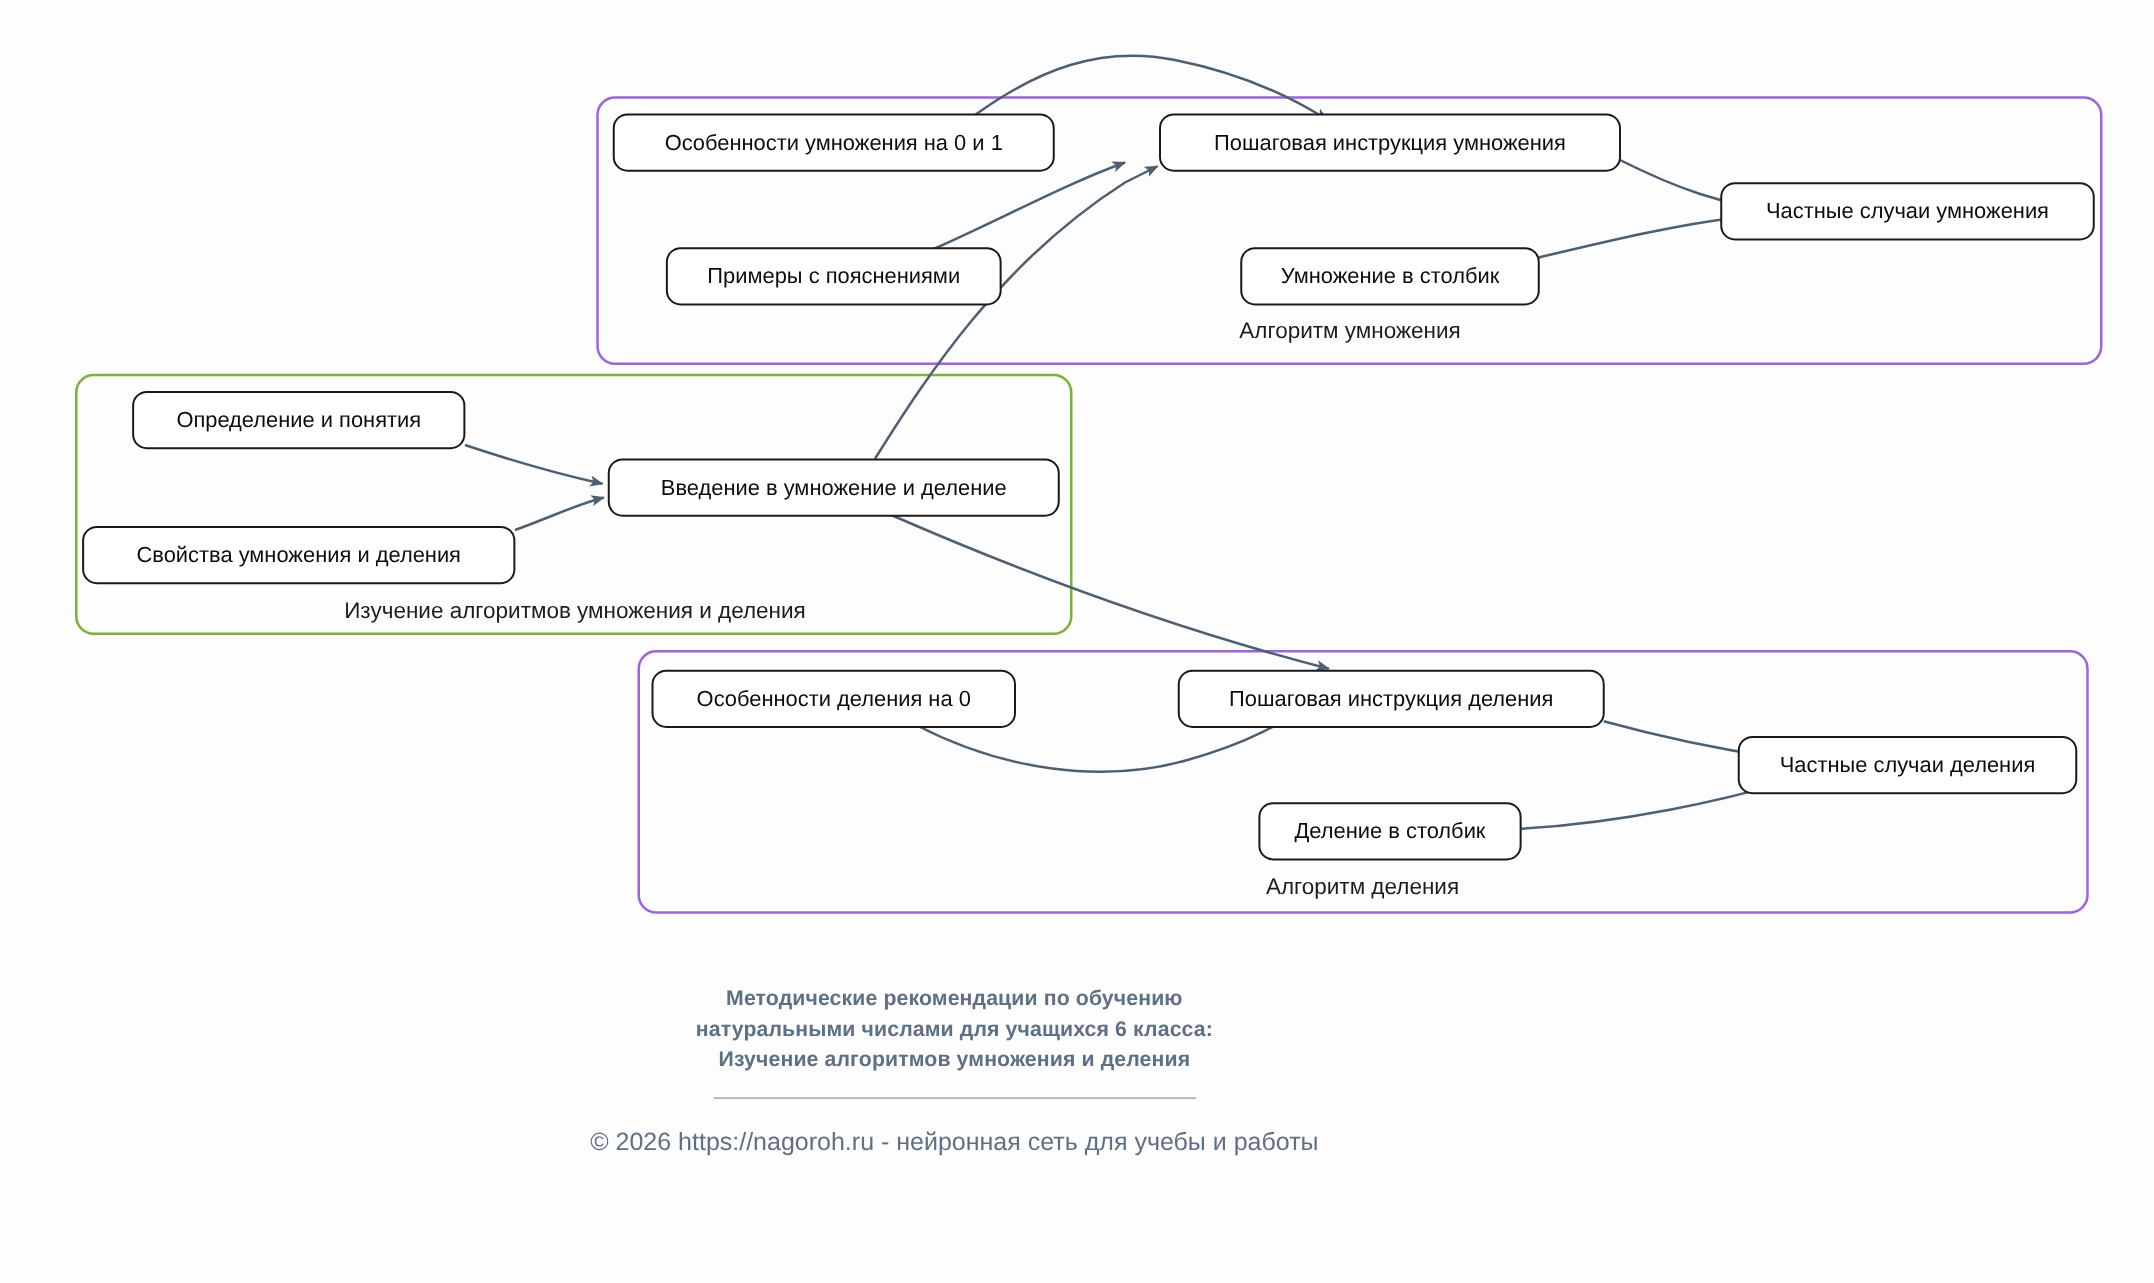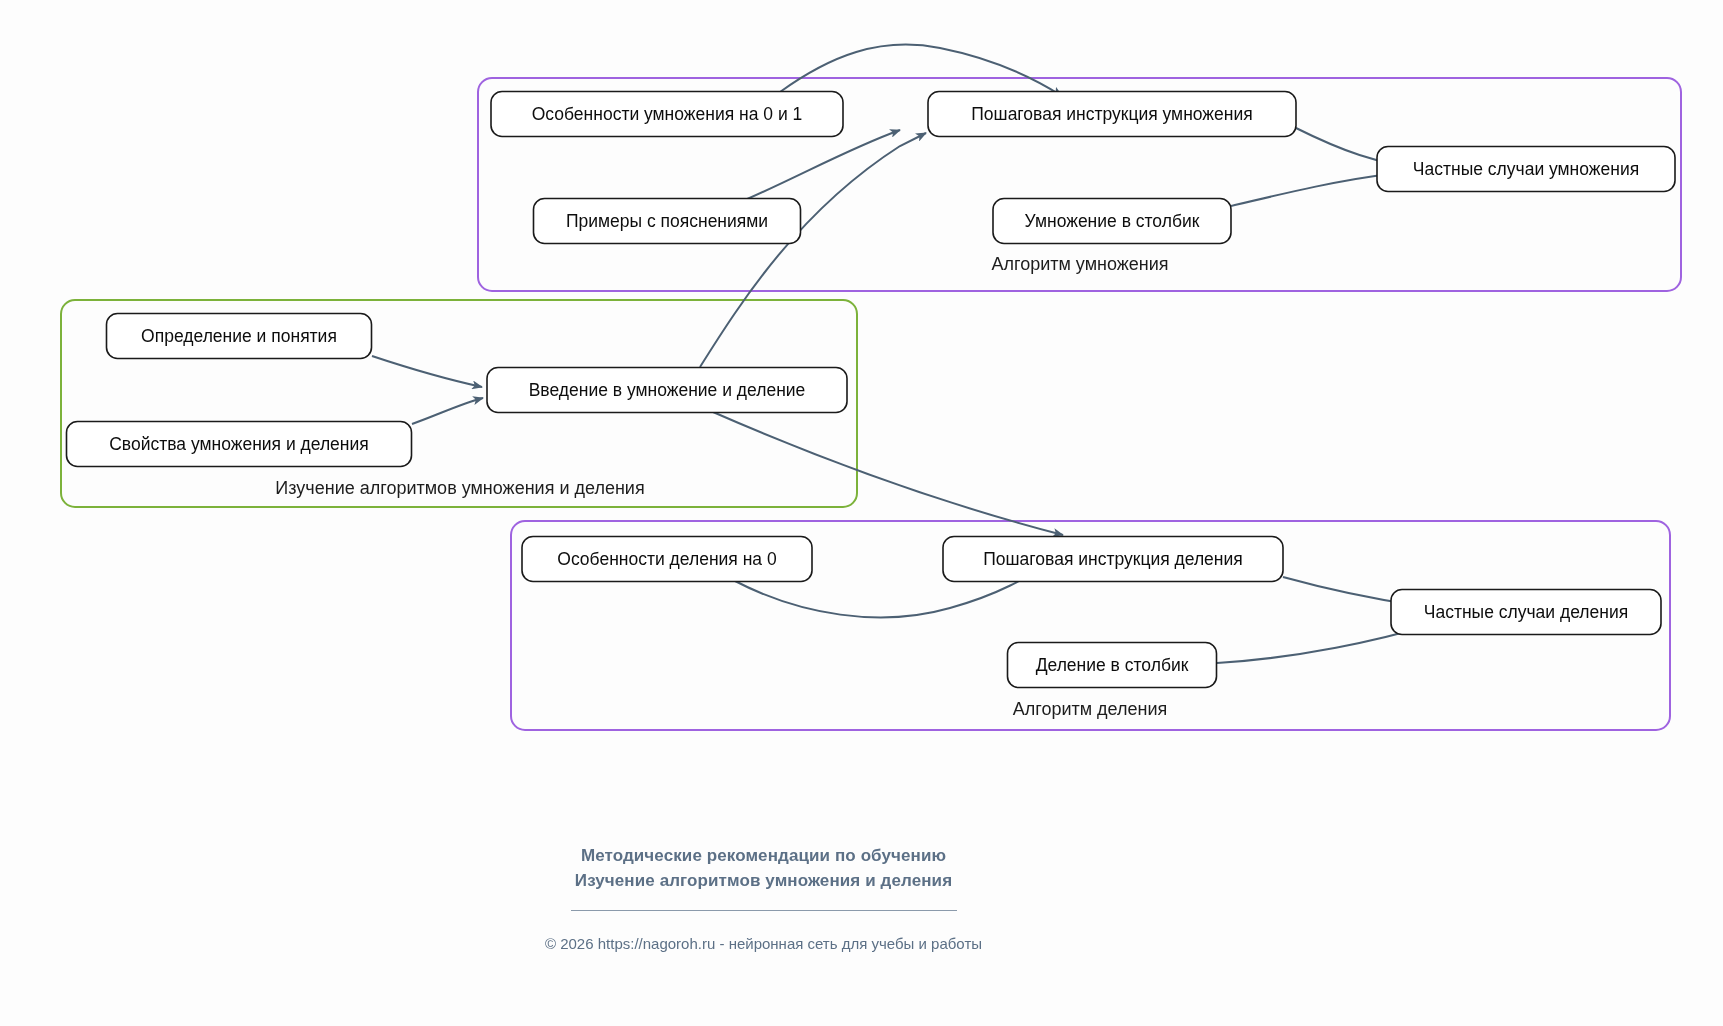--- a/index.html
+++ b/index.html
@@ -54,41 +54,41 @@
     stroke: #4c6073;
     stroke-width: 2;
   }
   .edge-arrow {
     fill: #4c6073;
     stroke: none;
   }
   .footer {
     position: absolute;
     left: 0;
-    top: 844px;
+    top: 787px;
     width: 1527px;
     text-align: center;
   }
   .footer-title {
     font-family: "Liberation Sans", "DejaVu Sans", sans-serif;
     font-size: 17px;
     font-weight: bold;
     color: #5c7086;
     line-height: 1.45;
     letter-spacing: 0.1px;
   }
   .footer-rule {
     width: 386px;
     height: 0;
     border-top: 1.5px solid #8b9aab;
     margin: 17px auto 0 auto;
   }
   .footer-copy {
     font-family: "Liberation Sans", "DejaVu Sans", sans-serif;
-    font-size: 15px;
+    font-size: 20px;
     color: #5c7086;
     margin-top: 24px;
   }
 </style>
 </head>
 <body>
 
 <div id="canvas">
   <svg class="diagram-svg" viewBox="0 0 1723 1026">
     <defs>
@@ -172,18 +172,19 @@
         <g>
           <rect class="node-rect" x="1391" y="589.5" width="270" height="45" rx="11" ry="11"></rect>
           <text class="node-label" x="1526" y="613">Частные случаи деления</text>
         </g>
       </g>
   </svg>
 
   <div class="footer">
     <div class="footer-title">
       <div>Методические рекомендации по обучению</div>
+      <div>натуральными числами для учащихся 6 класса:</div>
       <div>Изучение алгоритмов умножения и деления</div>
     </div>
     <div class="footer-rule"></div>
     <div class="footer-copy">© 2026 https://nagoroh.ru - нейронная сеть для учебы и работы</div>
   </div>
 </div>
 
 </body></html>

